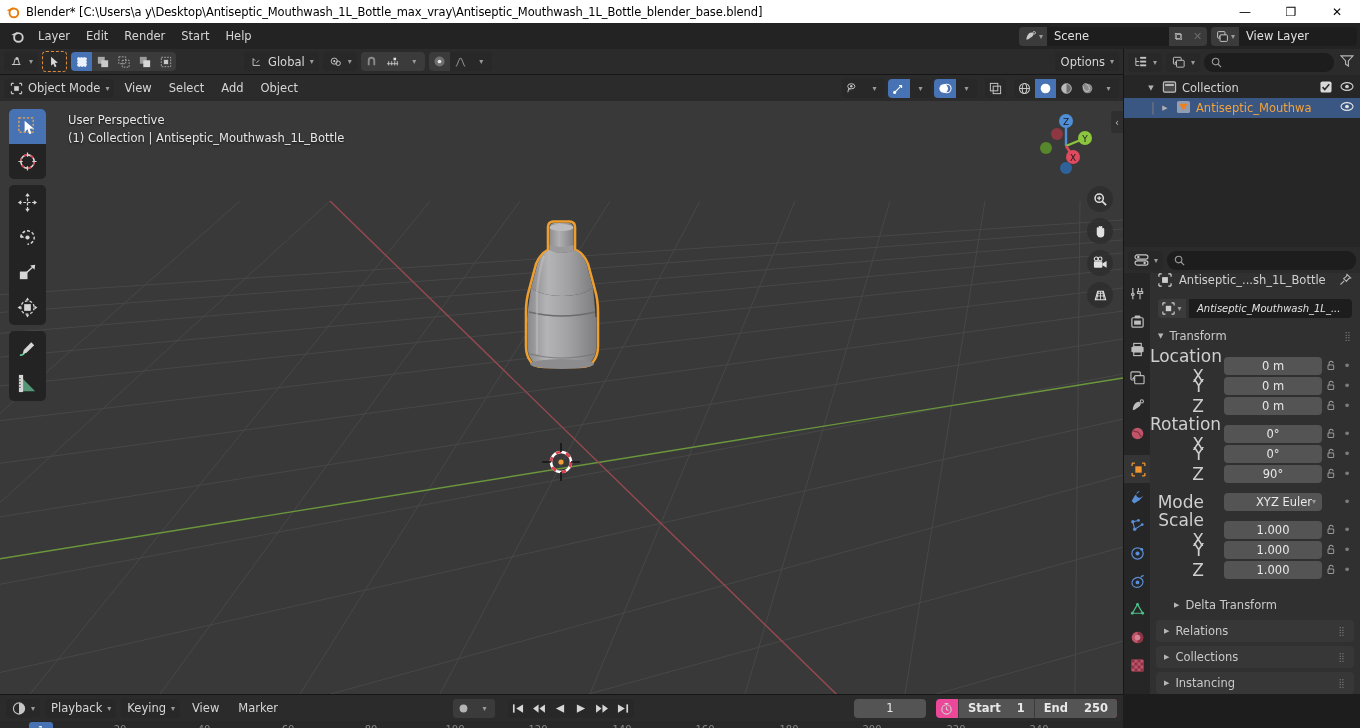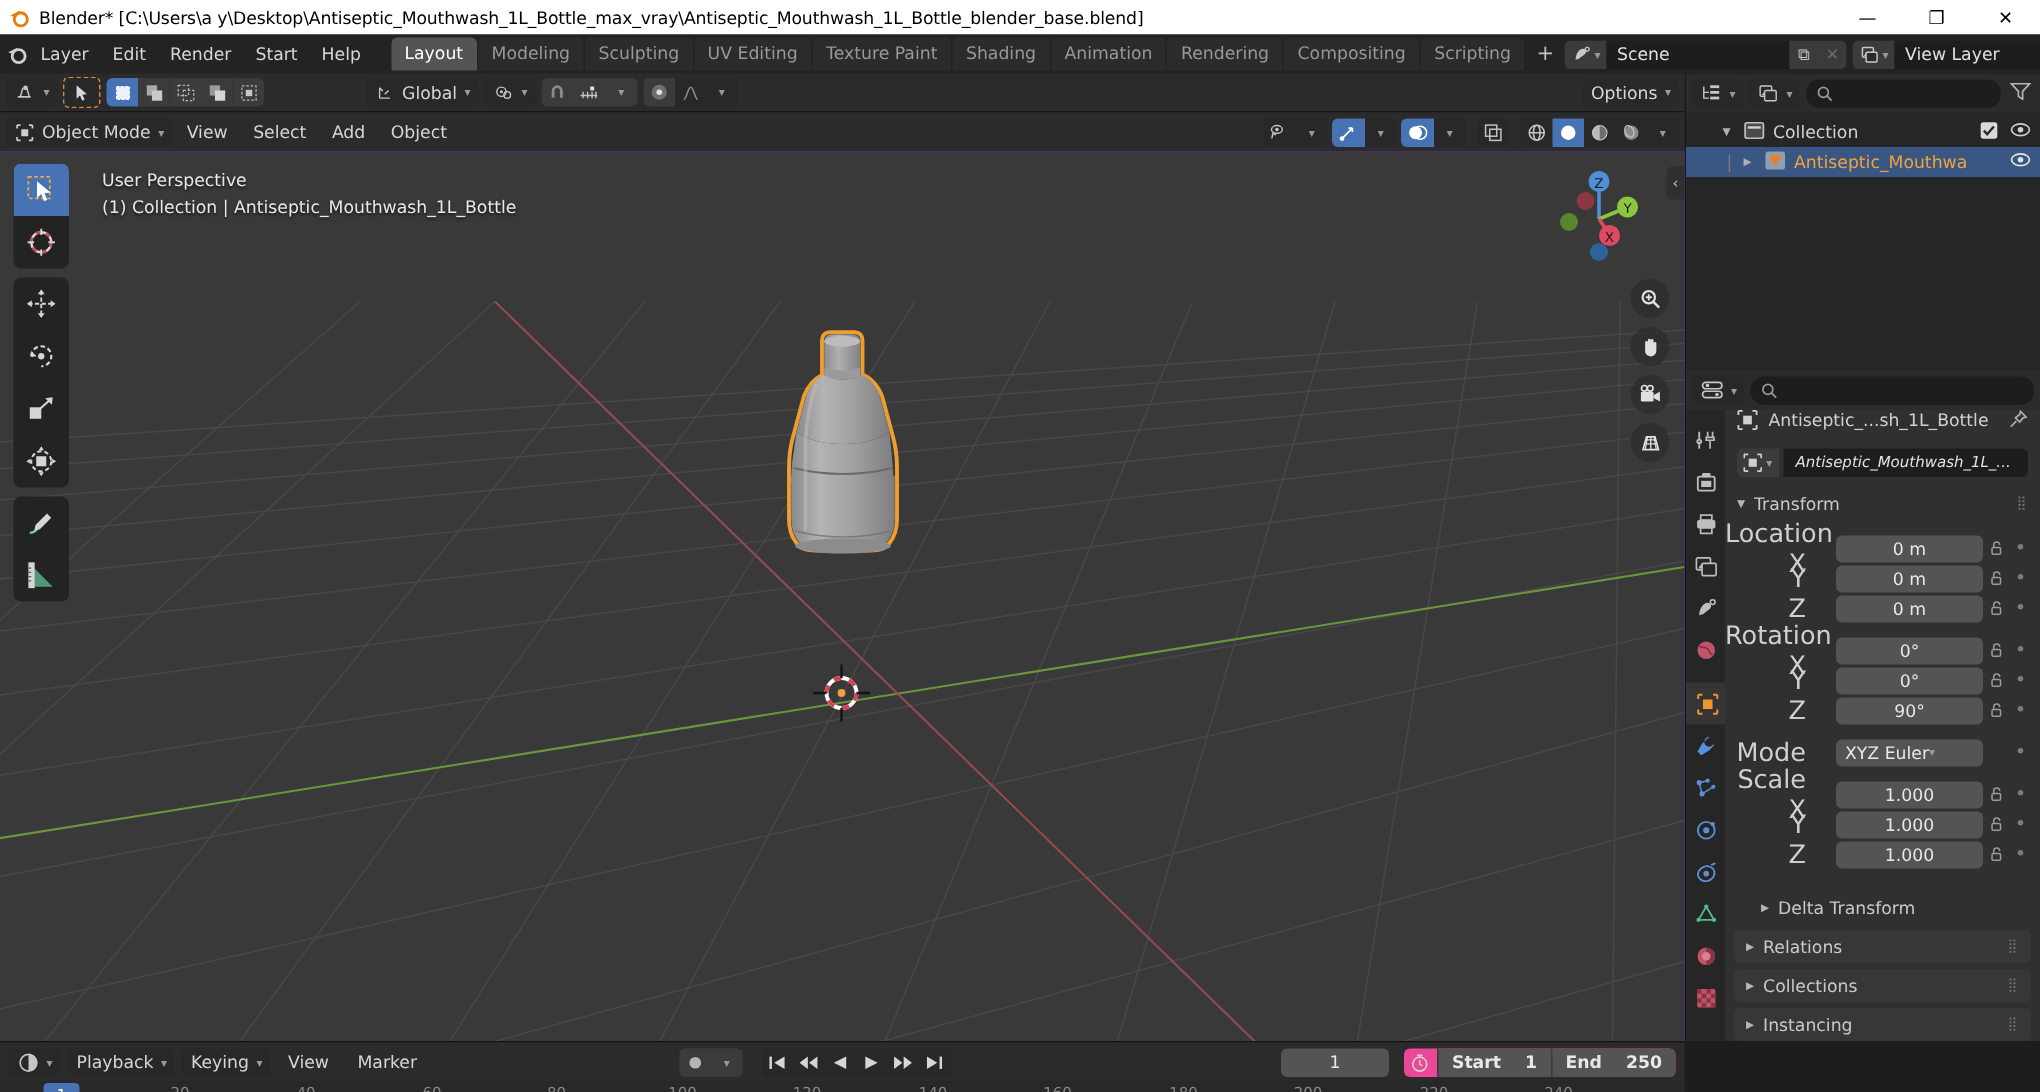--- a/index.html
+++ b/index.html
@@ -83,21 +83,21 @@
     display:flex; align-items:center; gap: 5px; height: 19px; background: #282828;
     border-radius: 4px; padding: 0 5px 0 6px; color: #d6d6d6; font-size: 11.5px;
   }
   .chev { font-size: 8px; color: #9a9a9a; }
   .mode-dd { background: #282828; }
   .vp-menu { padding: 2px 7px; font-size: 11.5px; color: #d6d6d6; border-radius: 3px; }
   .spacer { flex: 1; }
 
   .viewport {
     position: absolute; top: 52px; left: 0; right: 0; bottom: 0;
-    background: #6d28d9; overflow: hidden;
+    background: #0369a1; overflow: hidden;
   }
   .vp-text { position: absolute; left: 68px; top: 10px; font-size: 11.5px; color: #e8e8e8;
              text-shadow: 0 1px 2px rgba(0,0,0,.65); line-height: 18px; pointer-events:none;}
   .left-toolbar {
     position: absolute; left: 9px; top: 8px; width: 37px; display: flex; flex-direction: column;
     gap: 0px;
   }
   .tool-grp { background: #232323; border-radius: 5px; overflow: hidden; margin-bottom: 6px; }
   .tool-btn { width: 37px; height: 35px; display: flex; align-items: center; justify-content: center; }
   .tool-btn.active { background: #4772b3; }
@@ -146,21 +146,21 @@
                 color: #c9c9c9; font-size: 11.5px; }
   .panel-head.boxed { background: #373737; border-radius: 4px; margin: 4px 6px 0; padding: 0 8px; }
   .tri { font-size: 7px; color: #b5b5b5; }
   .grip { margin-left:auto; color:#6e6e6e; font-size: 9px; letter-spacing: 1px; }
   .field-row { display:flex; align-items:center; height: 19px; margin: 1px 0 0; padding-right: 6px; }
   .field-label { width: 74px; text-align:right; padding-right: 20px; color: #cfcfcf; font-size: 17px; }
   .field-val {
     flex: 1; height: 18px; background: #545454; border-radius: 4px; display:flex; align-items:center;
     justify-content:center; color: #e8e8e8; font-size: 11.5px;
   }
-  .field-val.select { background:#545454; justify-content: flex-start; padding: 0 6px; }
+  .field-val.select { background:#545454; justify-content: flex-end; padding: 0 6px; }
   .lockico { width: 18px; display:flex; align-items:center; justify-content:center; color:#9a9a9a; }
   .dotico { width: 14px; display:flex; align-items:center; justify-content:center; color:#7b7b7b; font-size: 13px; }
   .gap8 { height: 8px; }
 
   
   .timeline { height: 49px; background:#232323; border-top: 1px solid #161616; position: relative; }
   .tl-header { height: 26px; display:flex; align-items:center; padding: 0 6px; gap: 5px; background:#2b2b2b; }
   .tl-ruler { height: 22px; background: #282828; position: relative; overflow: hidden; }
   .tick { position:absolute; top: 3px; color: #868686; font-size: 10px; transform: translateX(-50%); }
   .playhead { position:absolute; top: 1px; width: 24px; height: 16px; background:#4772b3; border-radius:3px;
@@ -201,33 +201,20 @@
         <circle cx="9" cy="9" r="4.6" fill="none" stroke="#cfcfcf" stroke-width="2"></circle>
         <path d="M1.5 6.2 L8 3 L8 5.2 L3.4 7 Z" fill="#cfcfcf"></path>
       </svg>
     </div>
     <div class="menu-item">Layer</div>
     <div class="menu-item">Edit</div>
     <div class="menu-item">Render</div>
     <div class="menu-item">Start</div>
     <div class="menu-item">Help</div>
 
-    <div class="ws-tabs">
-      <div class="ws-tab active">Layout</div>
-      <div class="ws-tab">Modeling</div>
-      <div class="ws-tab">Sculpting</div>
-      <div class="ws-tab">UV Editing</div>
-      <div class="ws-tab">Texture Paint</div>
-      <div class="ws-tab">Shading</div>
-      <div class="ws-tab">Animation</div>
-      <div class="ws-tab">Rendering</div>
-      <div class="ws-tab">Compositing</div>
-      <div class="ws-tab">Scripting</div>
-      <div class="ws-plus">+</div>
-    </div>
 
     <div class="topbar-right">
       <div class="datablock">
         <div class="db-icon">
           <svg width="13" height="13" viewBox="0 0 16 16">
             <path d="M3 12 C3 7 6 3 9 3 C10.5 3 11.5 4 11.5 5.5 C11.5 8 8 9 6 11 Z" fill="#c9c9c9"></path>
             <circle cx="12.5" cy="3.5" r="1.6" fill="none" stroke="#c9c9c9" stroke-width="1.1"></circle>
           </svg>
           <span class="chev">▾</span>
         </div>

